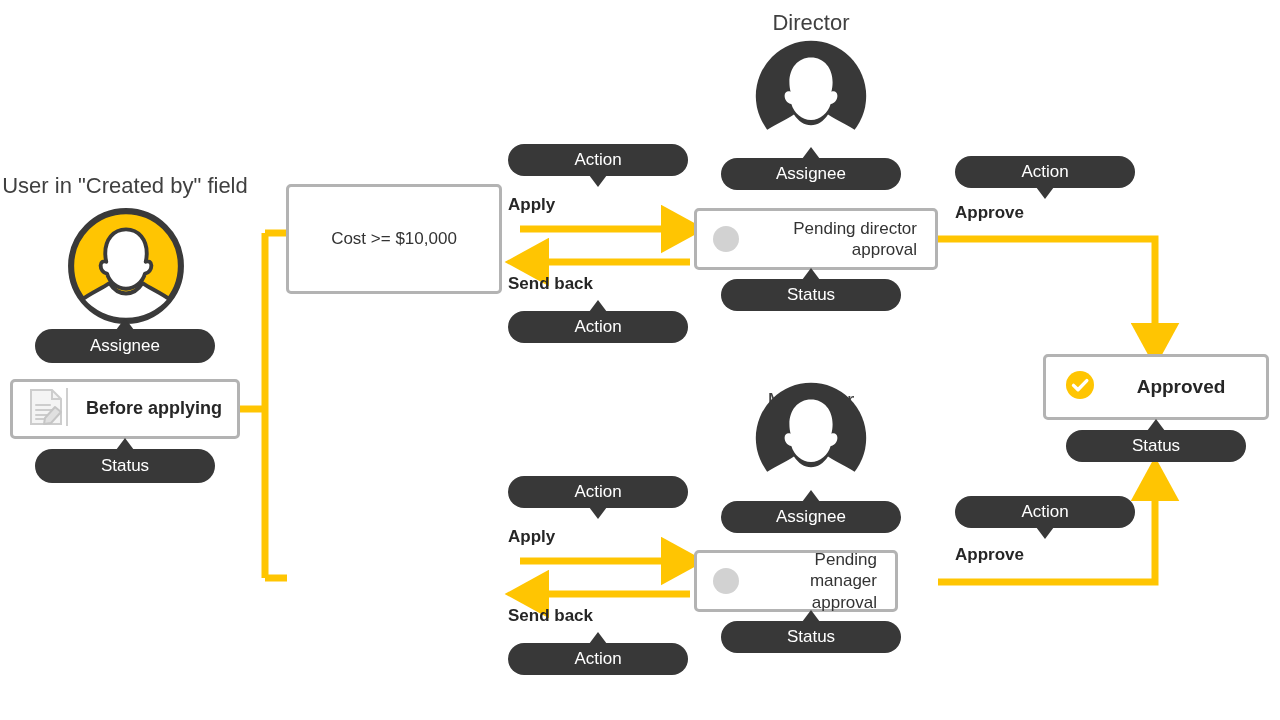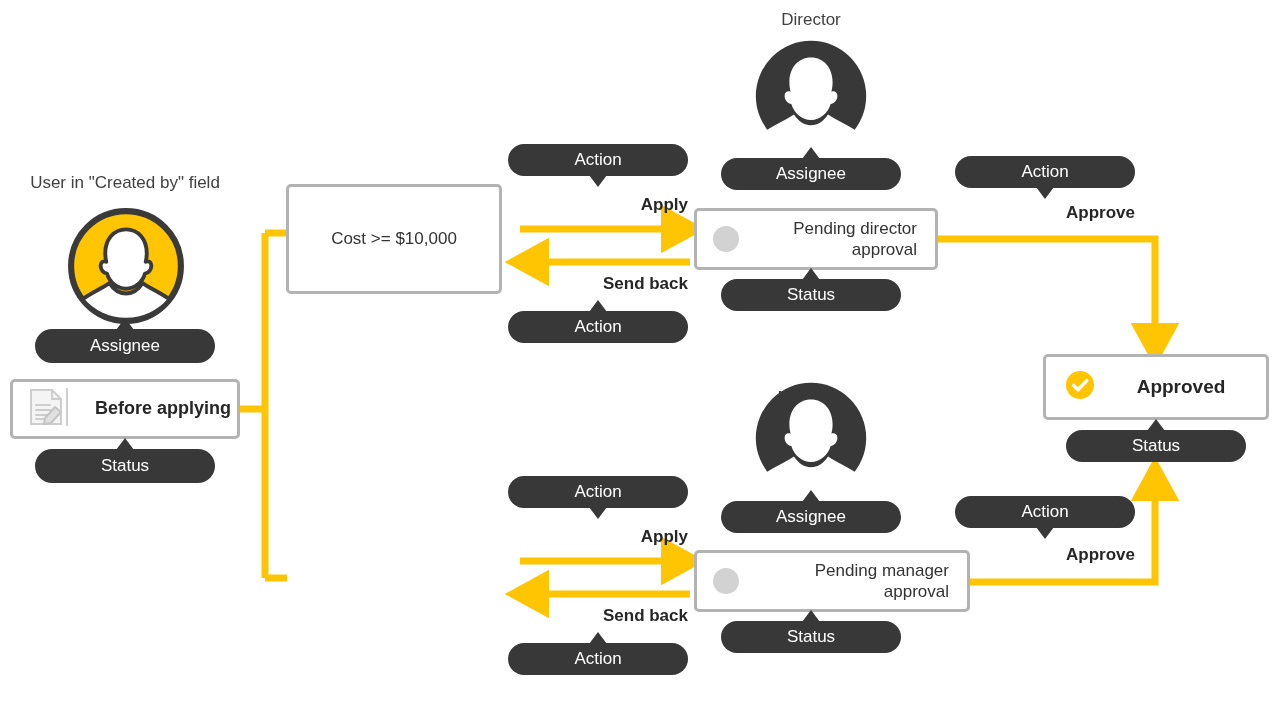--- a/index.html
+++ b/index.html
@@ -24,21 +24,21 @@
     top: 0;
     width: 1280px;
     height: 720px;
     pointer-events: none;
   }
 
   
   .role-caption {
     position: absolute;
     text-align: center;
-    font-size: 17px;
+    font-size: 22px;
     color: #404040;
     white-space: nowrap;
   }
 
   
   .avatar { position: absolute; }
 
   
   .pill {
     position: absolute;
@@ -126,34 +126,34 @@
   }
 
   
   .before-row {
     display: flex;
     align-items: center;
     width: 100%;
   }
   .doc-icon { margin-left: 12px; flex: 0 0 auto; }
   .before-label {
-    margin-left: 26px;
+    margin-left: 17px;
     font-weight: bold;
     font-size: 18px;
     line-height: 1.18;
     color: #262626;
   }
 
   
   .edge-label {
     position: absolute;
     font-weight: bold;
     font-size: 17px;
     color: #262626;
-    text-align: right;
+    text-align: left;
     white-space: nowrap;
   }
 </style>
 </head>
 <body>
 
 <div id="canvas">
 
   <svg id="wires" viewBox="0 0 1280 720" xmlns="http://www.w3.org/2000/svg">
     <defs>
@@ -321,21 +321,21 @@
                  C83.5 75.5 71.5 70.5 64.2 65.5
                  C60.4 71.3 55.5 74.4 50 74.4 C44.5 74.4 39.6 71.3 35.8 65.5 Z"></path>
       </g>
     </svg>
   </div>
 
   <div class="pill tail-up" style="left:721px; top:501px; width:180px; height:32px;">
     <span>Assignee</span>
   </div>
 
-  <div class="gbox" style="left:694px; top:550px; width:276px; height:62px;">
+  <div class="gbox" style="left:694px; top:550px; width:204px; height:62px;">
     <span class="status-dot"></span>
     <span class="pending-label">Pending manager approval</span>
   </div>
 
   <div class="pill tail-up" style="left:721px; top:621px; width:180px; height:32px;">
     <span>Status</span>
   </div>
 
   <div class="pill tail-down" style="left:955px; top:156px; width:180px; height:32px;">
     <span>Action</span>

